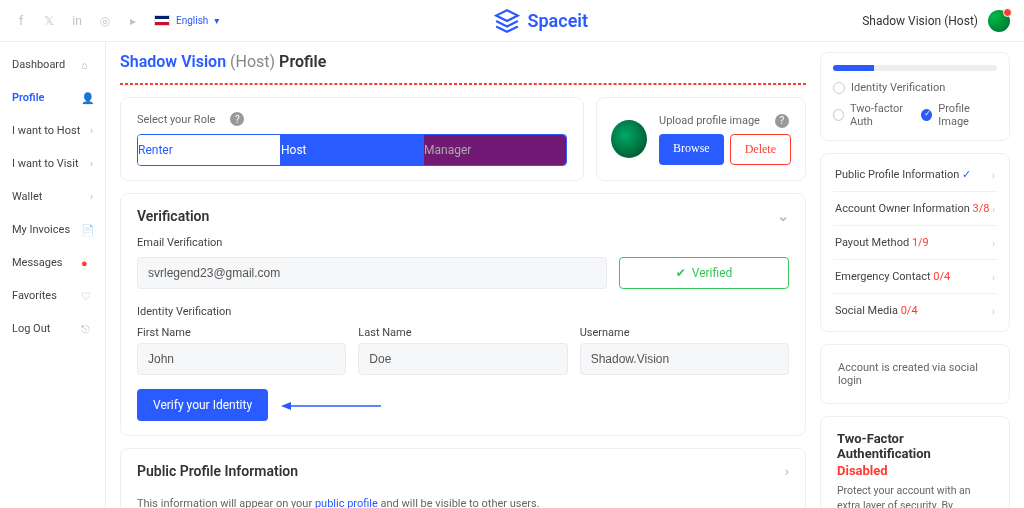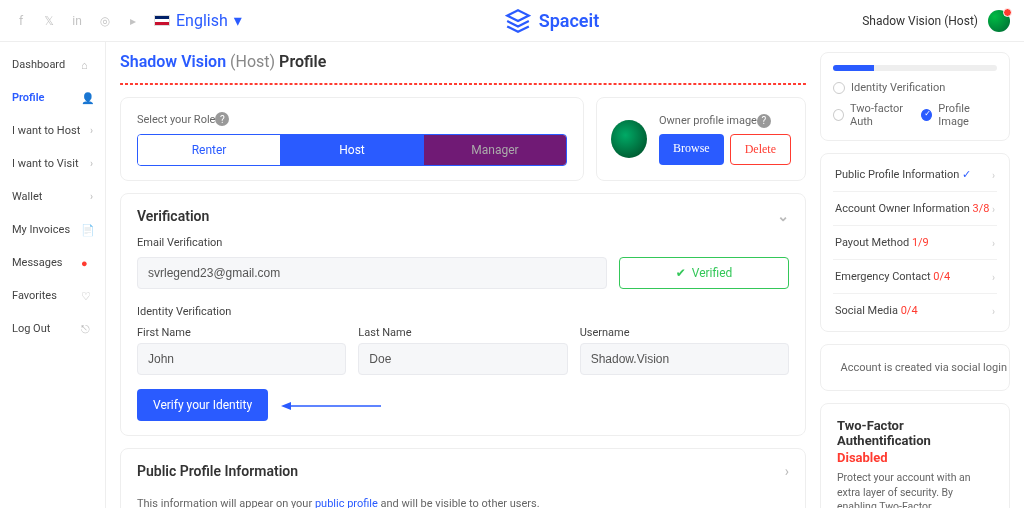--- a/index.html
+++ b/index.html
@@ -3,21 +3,21 @@
 <meta charset="utf-8">
 <style>
   * { box-sizing: border-box; margin: 0; padding: 0; }
   body { font-family: -apple-system, Segoe UI, Roboto, Arial, sans-serif; font-size: 12px; color: #333; background: #fff; }
   .app { display: flex; flex-direction: column; height: 508px; width: 1024px; overflow: hidden; }
 
   
   .topbar { display: flex; align-items: center; justify-content: space-between; height: 42px; padding: 0 14px; border-bottom: 1px solid #eee; }
   .topbar-left { display: flex; align-items: center; gap: 14px; color: #888; }
   .topbar-left .mini-icon { width: 14px; height: 14px; display: inline-flex; align-items: center; justify-content: center; opacity: .5; }
-  .lang { display: flex; align-items: center; gap: 6px; color: #2a5bff; font-size: 16px; cursor: pointer; }
+  .lang { display: flex; align-items: center; gap: 6px; color: #2a5bff; font-size: 10px; cursor: pointer; }
   .flag { width: 16px; height: 11px; background: linear-gradient(#012169 33%, #fff 33% 66%, #c8102e 66%); border: 1px solid #ddd; }
   .brand { display: flex; align-items: center; gap: 8px; color: #2a5bff; font-size: 18px; font-weight: 600; }
   .brand-logo svg { display: block; }
   .topbar-right { display: flex; align-items: center; gap: 10px; font-size: 12px; color: #333; }
   .avatar-sm { width: 22px; height: 22px; border-radius: 50%; background: radial-gradient(circle at 30% 30%, #0b4, #063); position: relative; }
   .avatar-sm::after { content: ""; position: absolute; top: -2px; right: -2px; width: 7px; height: 7px; background: #ff3b30; border-radius: 50%; border: 1px solid #fff; }
 
   
   .layout { display: flex; flex: 1; overflow: hidden; }
   .sidebar { width: 106px; border-right: 1px solid #eee; padding: 10px 8px; display: flex; flex-direction: column; gap: 8px; }
@@ -31,26 +31,26 @@
   .main-col { flex: 1; display: flex; flex-direction: column; gap: 12px; }
   .side-col { width: 190px; display: flex; flex-direction: column; gap: 12px; }
 
   .page-title { font-size: 16px; font-weight: 600; color: #333; }
   .page-title .accent { color: #2a5bff; }
   .page-title .muted { color: #888; font-weight: 400; }
   .dashed-row { border: 1px dashed #ff3b30; height: 4px; border-radius: 2px; }
   .row-cards { display: flex; gap: 12px; }
 
   .card { border: 1px solid #eee; border-radius: 8px; padding: 14px 16px; background: #fff; }
-  .section-label { font-size: 11px; color: #666; display: flex; align-items: center; gap: 0; }
+  .section-label { font-size: 11px; color: #666; display: flex; align-items: center; gap: 15px; }
   .section-title { font-size: 14px; font-weight: 600; margin-bottom: 4px; display:flex; align-items:center; justify-content:space-between; }
   .help-dot { width: 14px; height: 14px; border-radius: 50%; background: #999; color: #fff; font-size: 10px; display: inline-flex; align-items: center; justify-content: center; }
 
   .seg { display: flex; border: 1px solid #2a5bff; border-radius: 4px; overflow: hidden; margin-top: 8px; }
-  .seg div { flex: 1; text-align: center; padding: 8px 0; font-size: 12px; cursor: pointer; }
+  .seg div { flex: 1; text-align: left; padding: 8px 0; font-size: 12px; cursor: pointer; }
   .seg .renter { color: #2a5bff; background: #fff; border-right: 1px solid #2a5bff; }
   .seg .host { color: #fff; background: #2a5bff; border-right: 1px solid #2a5bff; }
   .seg .manager { color: #aaa; background: #701a75; }
 
   .upload-card { display: flex; align-items: center; gap: 12px; padding: 12px 14px; }
   .avatar-md { width: 38px; height: 38px; border-radius: 50%; background: radial-gradient(circle at 40% 40%, #0a6, #042); }
   .btn { border-radius: 4px; padding: 7px 14px; font-size: 12px; cursor: pointer; display:inline-block; text-align:center;font-family:Liberation Serif, serif; }
   .btn-primary { background: #2a5bff; color: #fff; }
   .btn-outline-red { border: 1px solid #ff3b30; color: #ff3b30; background: #fff; }
 
@@ -74,21 +74,21 @@
   .radio { width: 12px; height: 12px; border: 1px solid #ccc; border-radius: 50%; }
   .radio.checked { background: #2a5bff; border-color: #2a5bff; position: relative; }
   .radio.checked::after { content: "✓"; position: absolute; color: #fff; font-size: 8px; left: 2px; top: -1px; }
 
   .mini-row { display: flex; justify-content: space-between; align-items: flex-end; font-size: 11px; color: #444; padding: 10px 2px; border-bottom: 1px solid #f1f1f1; cursor: pointer; }
   .mini-row:last-child { border-bottom: none; }
   .mini-row .frac-red { color: #ff3b30; }
   .mini-row .frac-blue { color: #2a5bff; }
   .mini-row .chev { color: #ccc; font-size: 10px; }
 
-  .info-card { text-align: right; color: #666; font-size: 11px; padding: 16px 2px; }
+  .info-card { text-align: left; color: #666; font-size: 11px; padding: 16px 17px; }
 
   .twofa-card .title { font-size: 13px; font-weight: 700; }
   .twofa-card .dis { color: #ff3b30; font-weight: 700; font-size: 13px; margin-top: 2px; }
   .twofa-card p { font-size: 10.5px; color: #666; margin-top: 6px; line-height: 1.4; }
 </style>
 </head>
 <body>
 
 <div class="app">
 
@@ -182,21 +182,21 @@
               <div class="renter">Renter</div>
               <div class="host">Host</div>
               <div class="manager">Manager</div>
             </div>
           </div>
 
           <div class="card upload-card" style="width:210px">
             <span class="avatar-md"></span>
             <div style="flex:1;display:flex;flex-direction:column;gap:6px;">
               <div class="section-label">
-                <span>Owner profile image</span>
+                <span>Upload profile image</span>
                 <span class="help-dot">?</span>
               </div>
               <div style="display:flex;gap:6px;">
                 <span class="btn btn-primary">Browse</span>
                 <span class="btn btn-outline-red">Delete</span>
               </div>
             </div>
           </div>
         </div>
 

